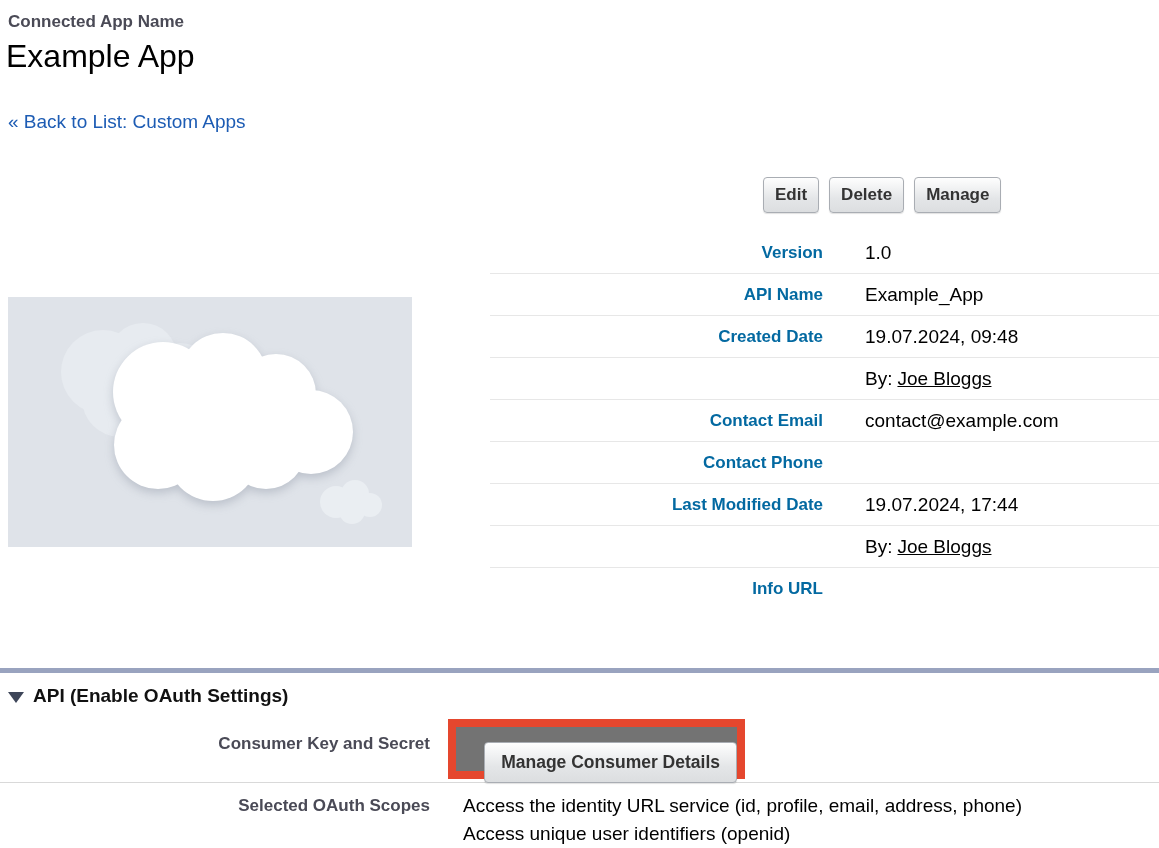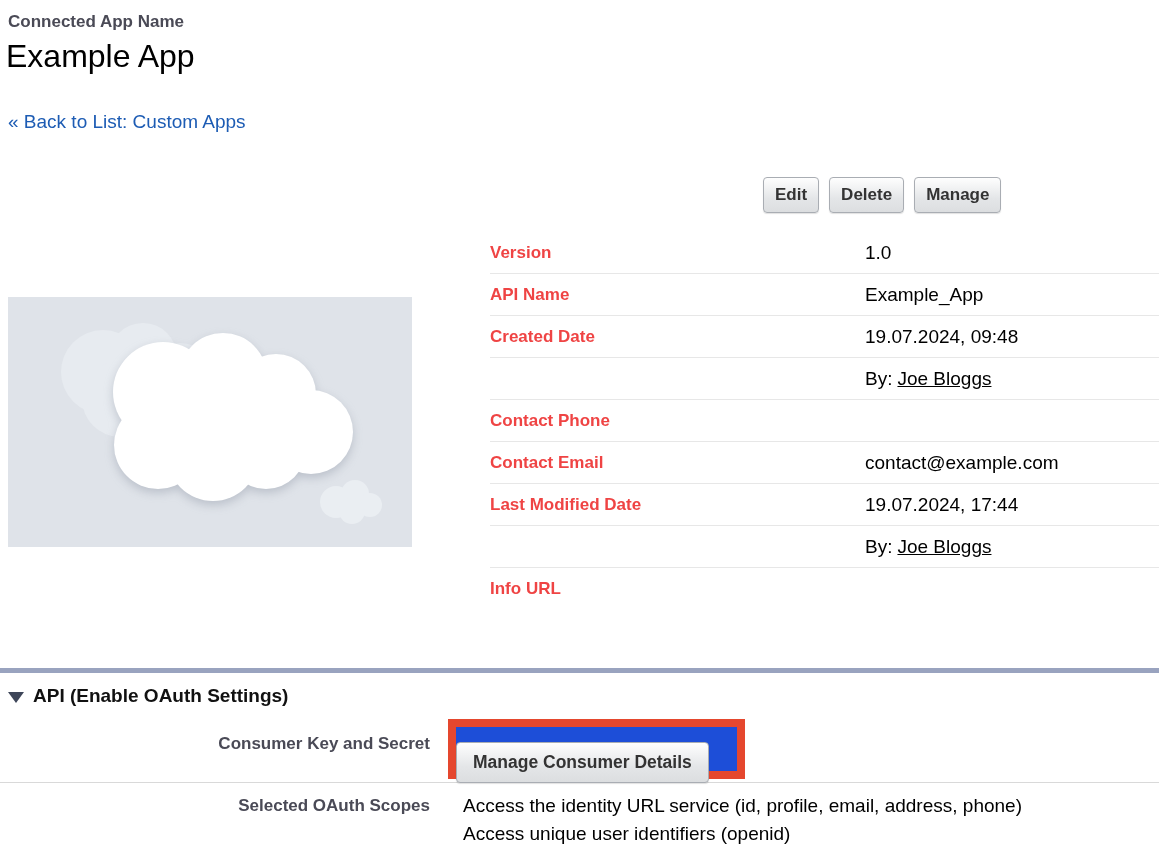--- a/index.html
+++ b/index.html
@@ -45,22 +45,22 @@
   
   .detail-table{
     position:absolute;left:490px;top:232px;width:669px;
   }
   .drow{
     height:41px;display:flex;align-items:center;
     border-bottom:1px solid #e7e7e7;
   }
   .drow:last-child{border-bottom:none;}
   .dlabel{
-    width:333px;flex:0 0 333px;text-align:left;
-    font-size:17px;font-weight:bold;color:#ef4444;
+    width:333px;flex:0 0 333px;text-align:right;
+    font-size:17px;font-weight:bold;color:#0369a1;
   }
   .dvalue{
     padding-left:42px;font-size:19px;color:#000;white-space:nowrap;
   }
   .by-prefix{margin-right:5px;}
   .by-link{color:#000;text-decoration:underline;cursor:pointer;}
   
   .section-bar{
     position:absolute;left:0;top:668px;width:1159px;height:5px;
     background:#99a3bf;
@@ -83,22 +83,22 @@
   .consumer-label{top:734px;}
   .scopes-label{top:796px;}
   .bottom-divider{
     position:absolute;left:0;top:782px;width:1159px;height:1px;
     background:#d9d9d9;z-index:1;
   }
   .highlight-box{
     position:absolute;left:448px;top:719px;
     width:297px;height:60px;box-sizing:border-box;
     border:8px solid #e5472e;z-index:2;
-    display:flex;align-items:center;justify-content:flex-start;
-    background:#1d4ed8;
+    display:flex;align-items:center;justify-content:flex-end;
+    background:#737373;
   }
   .manage-consumer-btn{
     padding:9px 16px;font-size:17.5px;
   }
   .scopes-values{
     position:absolute;left:463px;top:792px;
     font-size:19px;color:#000;line-height:28px;
   }
 </style>
 </head>
@@ -154,26 +154,26 @@
     </div>
     <div class="drow">
       <div class="dlabel">Created Date</div>
       <div class="dvalue">19.07.2024, 09:48</div>
     </div>
     <div class="drow">
       <div class="dlabel"></div>
       <div class="dvalue"><span class="by-prefix">By:</span><a class="by-link">Joe Bloggs</a></div>
     </div>
     <div class="drow">
+      <div class="dlabel">Contact Email</div>
+      <div class="dvalue">contact@example.com</div>
+    </div>
+    <div class="drow">
       <div class="dlabel">Contact Phone</div>
       <div class="dvalue"></div>
-    </div>
-    <div class="drow">
-      <div class="dlabel">Contact Email</div>
-      <div class="dvalue">contact@example.com</div>
     </div>
     <div class="drow">
       <div class="dlabel">Last Modified Date</div>
       <div class="dvalue">19.07.2024, 17:44</div>
     </div>
     <div class="drow">
       <div class="dlabel"></div>
       <div class="dvalue"><span class="by-prefix">By:</span><a class="by-link">Joe Bloggs</a></div>
     </div>
     <div class="drow">

